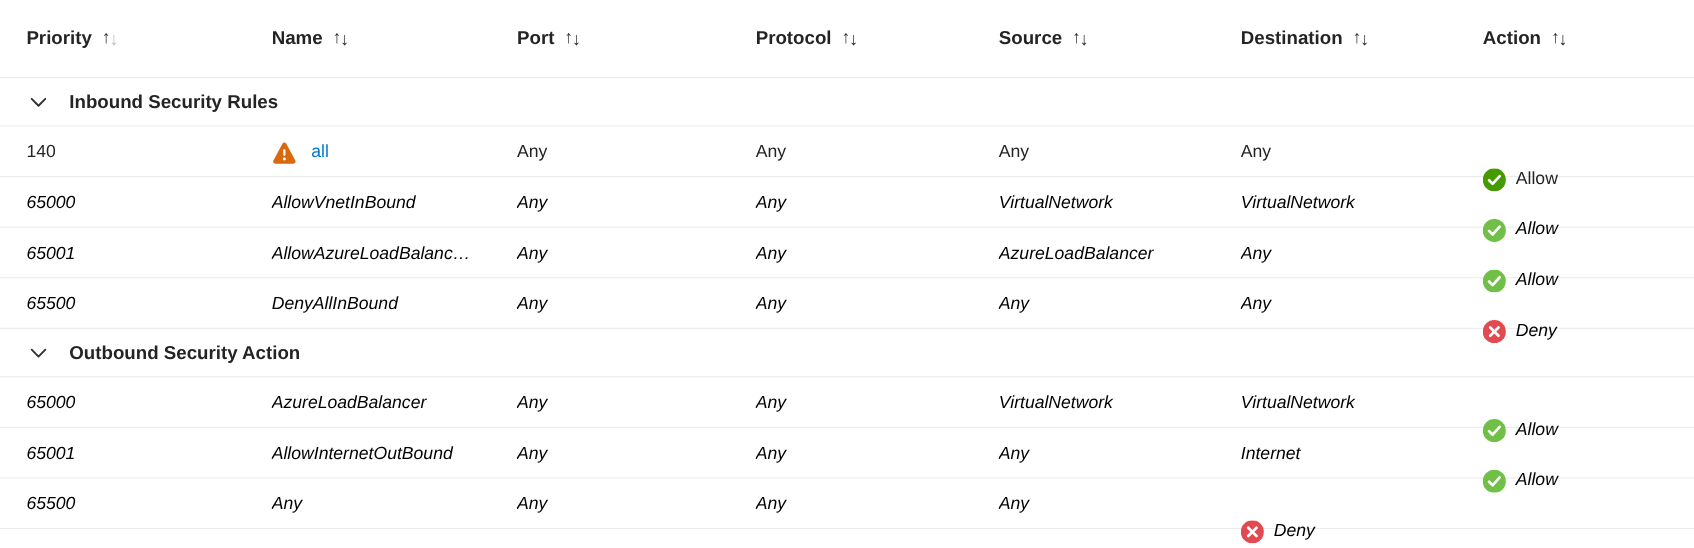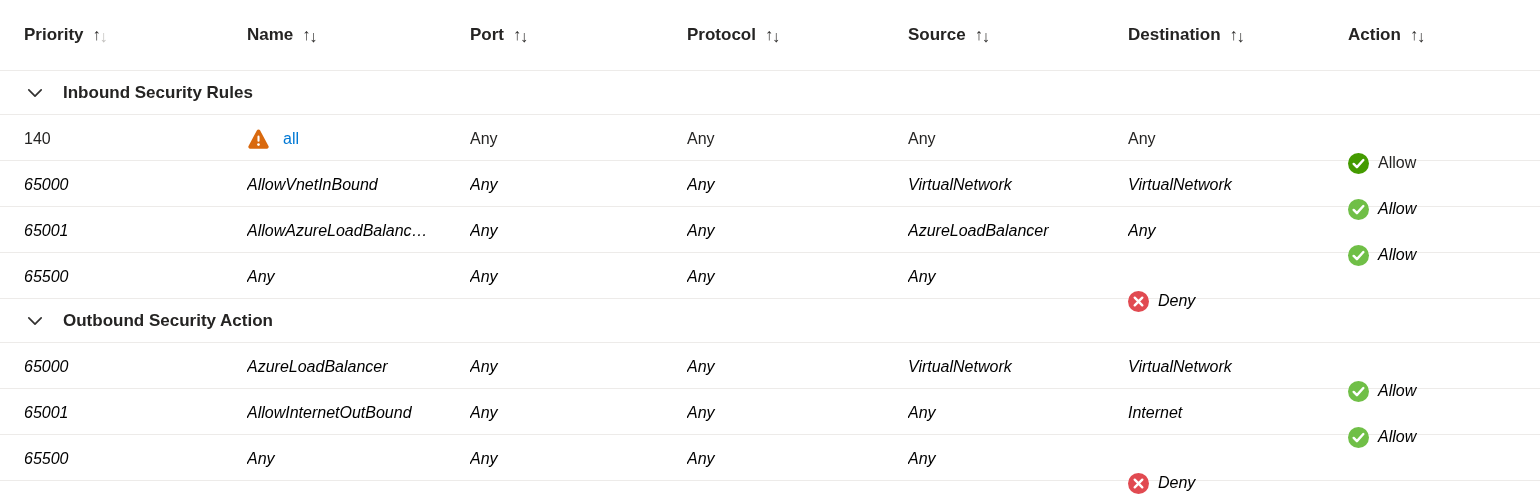--- a/index.html
+++ b/index.html
@@ -148,20 +148,21 @@
             <circle cx="10" cy="10" r="10" fill="#70bf47"></circle>
             <path d="M5.4 10.4 l3.1 3.1 L14.6 6.7" stroke="#fff" stroke-width="2.3" fill="none" stroke-linecap="round" stroke-linejoin="round"></path>
           </svg>
       </span>
       <span>Allow</span>
     </div>
   </div>
 
   <div class="grid-row data-row default-rule">
     <div class="cell">65500</div>
+    <div class="cell name-cell">DenyAllInBound</div>
     <div class="cell">Any</div>
     <div class="cell">Any</div>
     <div class="cell">Any</div>
     <div class="cell">Any</div>
     <div class="cell action-cell">
       <span class="status-icon">
         <svg width="21" height="21" viewBox="0 0 20 20">
             <circle cx="10" cy="10" r="10" fill="#e14a51"></circle>
             <path d="M6.4 6.4 l7.2 7.2 M13.6 6.4 l-7.2 7.2" stroke="#fff" stroke-width="2.3" stroke-linecap="round"></path>
           </svg>

